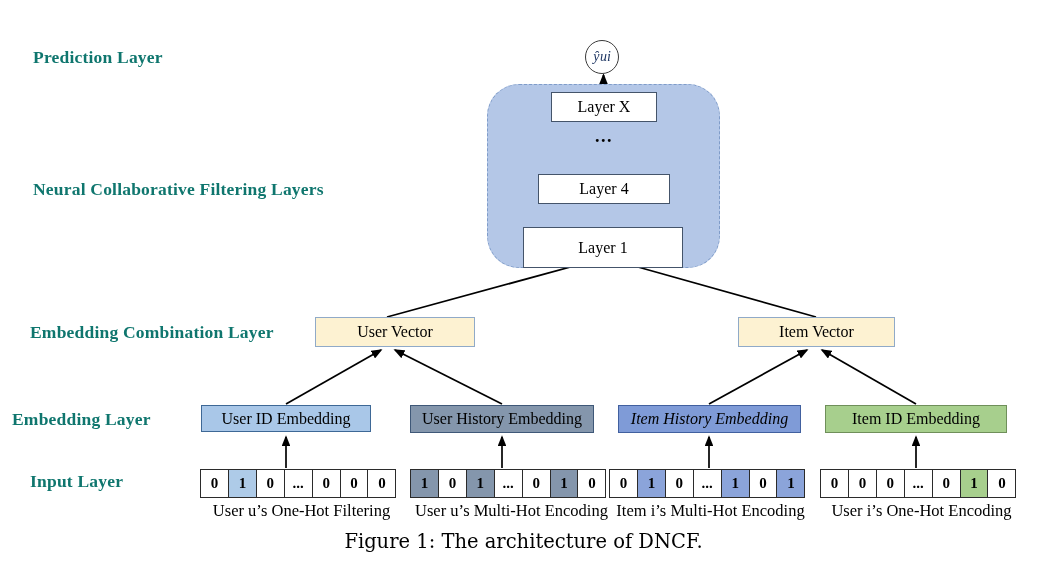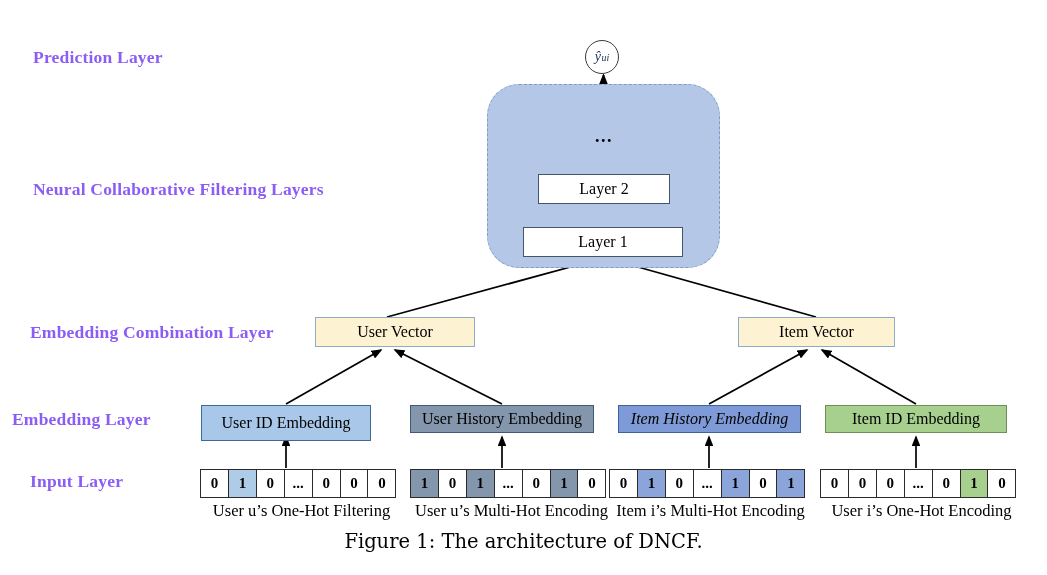--- a/index.html
+++ b/index.html
@@ -11,64 +11,64 @@
     overflow:hidden;
   }
   .arrows{position:absolute;left:0;top:0;width:1047px;height:575px;pointer-events:none;}
   .arrows line{stroke:var(--arrow-color,#000);stroke-width:1.7;}
   .arrows marker path{fill:var(--arrow-color,#000);}
 
   .row-label{
     position:absolute;
     font-weight:bold;
     font-size:17.5px;
-    color:#8b5cf6;
+    color:#0f766e;
     white-space:nowrap;
     letter-spacing:.2px;
   }
 
   .pred-circle{
     position:absolute;left:585px;top:40px;width:32px;height:32px;
     border:1.3px solid #3a3a3a;border-radius:50%;
     background:#fff;
     display:flex;align-items:center;justify-content:center;
     font-size:14px;color:var(--pred-text,#203864);
   }
   .pred-circle i{font-style:italic;}
-  .pred-circle sub{font-size:10px;font-style:italic;margin-left:.5px;}
+  .pred-circle sub{font-size:14px;font-style:italic;margin-left:.5px;}
 
   .ncf-container{
     position:absolute;left:487px;top:84px;width:233px;height:184px;
     background:var(--ncf-fill,#b4c7e7);
     border:1.6px dashed var(--ncf-border,#7f9cc9);
     border-radius:32px;
     box-sizing:border-box;
   }
   .node{
     position:absolute;
     display:flex;align-items:center;justify-content:center;
     font-size:16px;color:#000;box-sizing:border-box;
     white-space:nowrap;
   }
   .ncf-box{background:#fff;border:1.2px solid var(--layerbox-border,#44546a);}
   .box-layer-x{left:551px;top:92px;width:106px;height:30px;}
   .box-layer-2{left:538px;top:174px;width:132px;height:30px;}
-  .box-layer-1{left:523px;top:227px;width:160px;height:30px;}
+  .box-layer-1{left:523px;top:227px;width:160px;height:41px;}
   .ncf-dots{
     position:absolute;left:578px;top:129px;width:52px;height:20px;
     text-align:center;font-weight:bold;font-size:18px;letter-spacing:1.5px;
     line-height:14px;color:#000;
   }
 
   .vector-box{background:var(--vector-fill,#fdf2d2);border:1.2px solid var(--vector-border,#90aac8);}
   .box-user-vector{left:315px;top:317px;width:160px;height:30px;}
   .box-item-vector{left:738px;top:317px;width:157px;height:30px;}
 
   .emb-box{font-size:16px;}
-  .box-user-id{left:201px;top:405px;width:170px;height:36px;
+  .box-user-id{left:201px;top:405px;width:170px;height:27px;
     background:var(--user-id-fill,#a9c7e8);border:1.2px solid var(--user-id-border,#3e6896);}
   .box-user-history{left:410px;top:405px;width:184px;height:28px;
     background:var(--user-history-fill,#8496ac);border:1.2px solid var(--user-history-border,#3f5878);font-family:Liberation Serif, serif;}
   .box-item-history{left:618px;top:405px;width:183px;height:28px;
     background:var(--item-history-fill,#7f9bd7);border:1.2px solid var(--item-history-border,#41609f);font-style:italic;}
   .box-item-id{left:825px;top:405px;width:182px;height:28px;
     background:var(--item-id-fill,#a7cf8d);border:1.2px solid var(--item-id-border,#6f8f5a);}
 
   .encoding{position:absolute;top:469px;}
   .enc-1{left:200px;width:203px;}
@@ -132,22 +132,23 @@
   <div class="row-label" style="left:30px;top:322px">Embedding Combination Layer</div>
   <div class="row-label" style="left:12px;top:409px">Embedding Layer</div>
   <div class="row-label" style="left:30px;top:471px">Input Layer</div>
 
   <div class="pred-circle">
     <i>ŷ</i>
       <sub>ui</sub>
   </div>
 
   <div class="ncf-container"></div>
+  <div class="node ncf-box box-layer-x">Layer X</div>
   <div class="ncf-dots">...</div>
-  <div class="node ncf-box box-layer-2">Layer 2</div>
+  <div class="node ncf-box box-layer-2">Layer 4</div>
   <div class="node ncf-box box-layer-1">Layer 1</div>
 
   <div class="node vector-box box-item-vector">Item Vector</div>
   <div class="node vector-box box-user-vector">User Vector</div>
 
   <div class="node emb-box box-user-id">User ID Embedding</div>
   <div class="node emb-box box-user-history">User History Embedding</div>
   <div class="node emb-box box-item-history">Item History Embedding</div>
   <div class="node emb-box box-item-id">Item ID Embedding</div>
 

